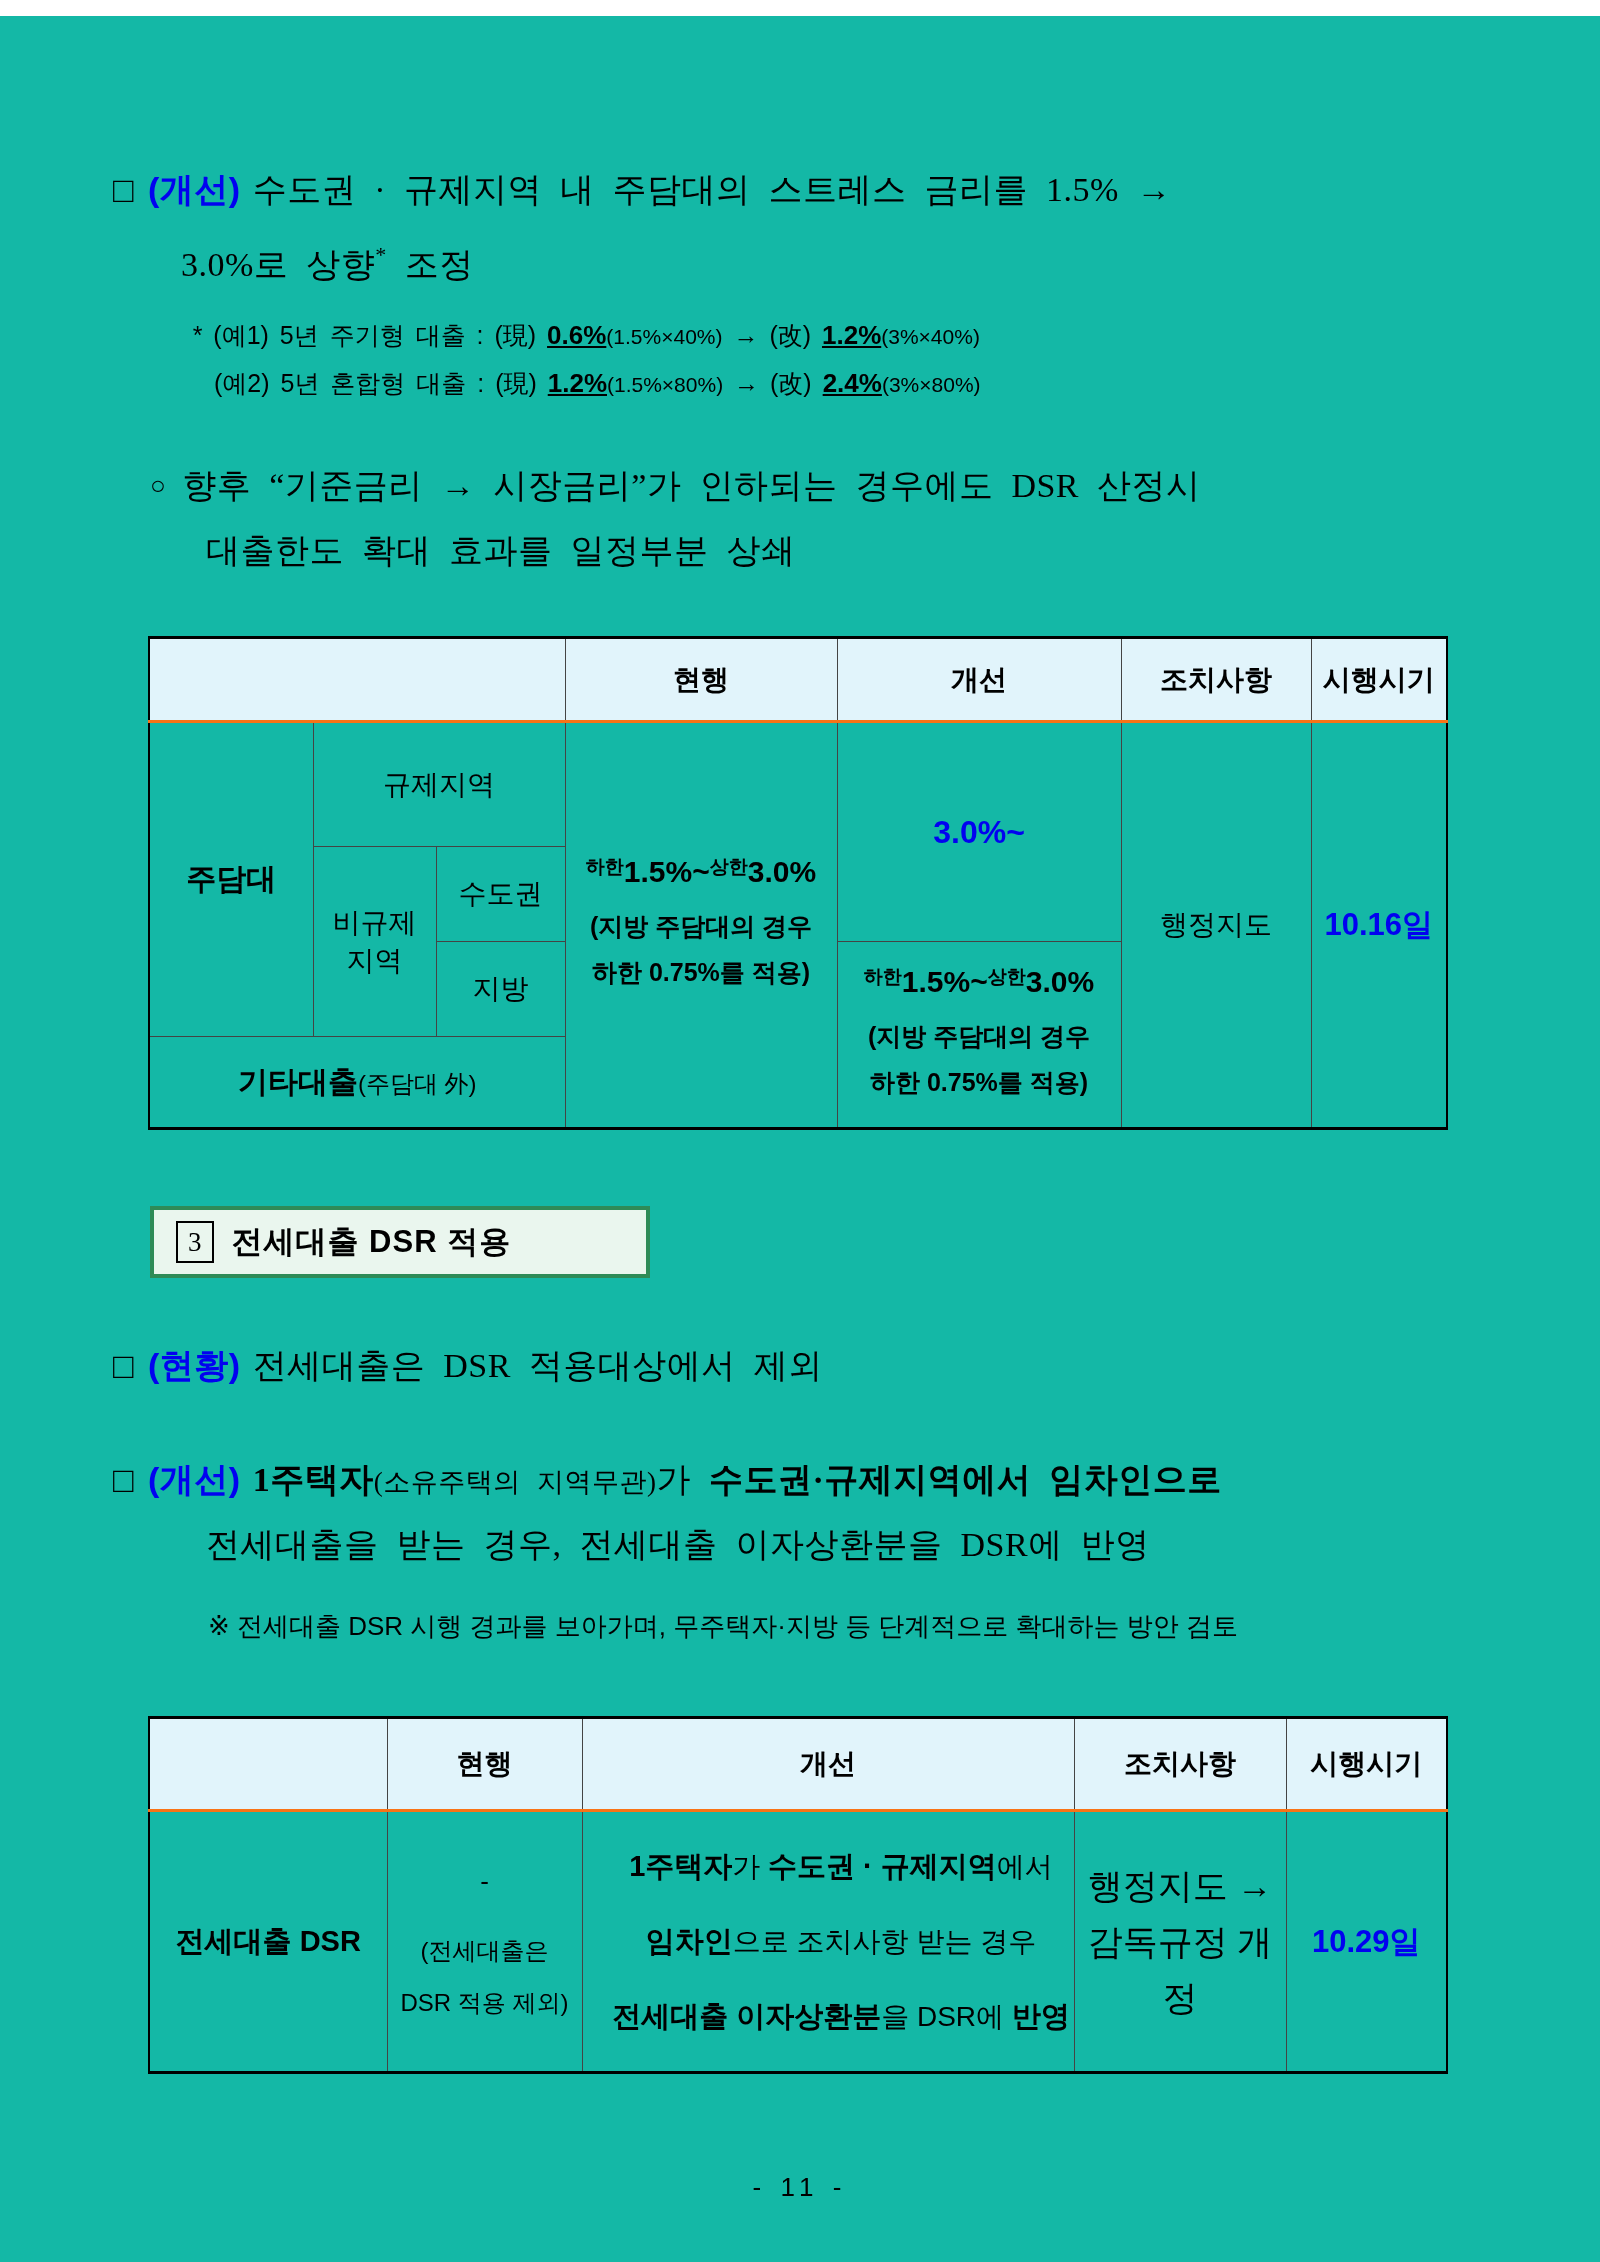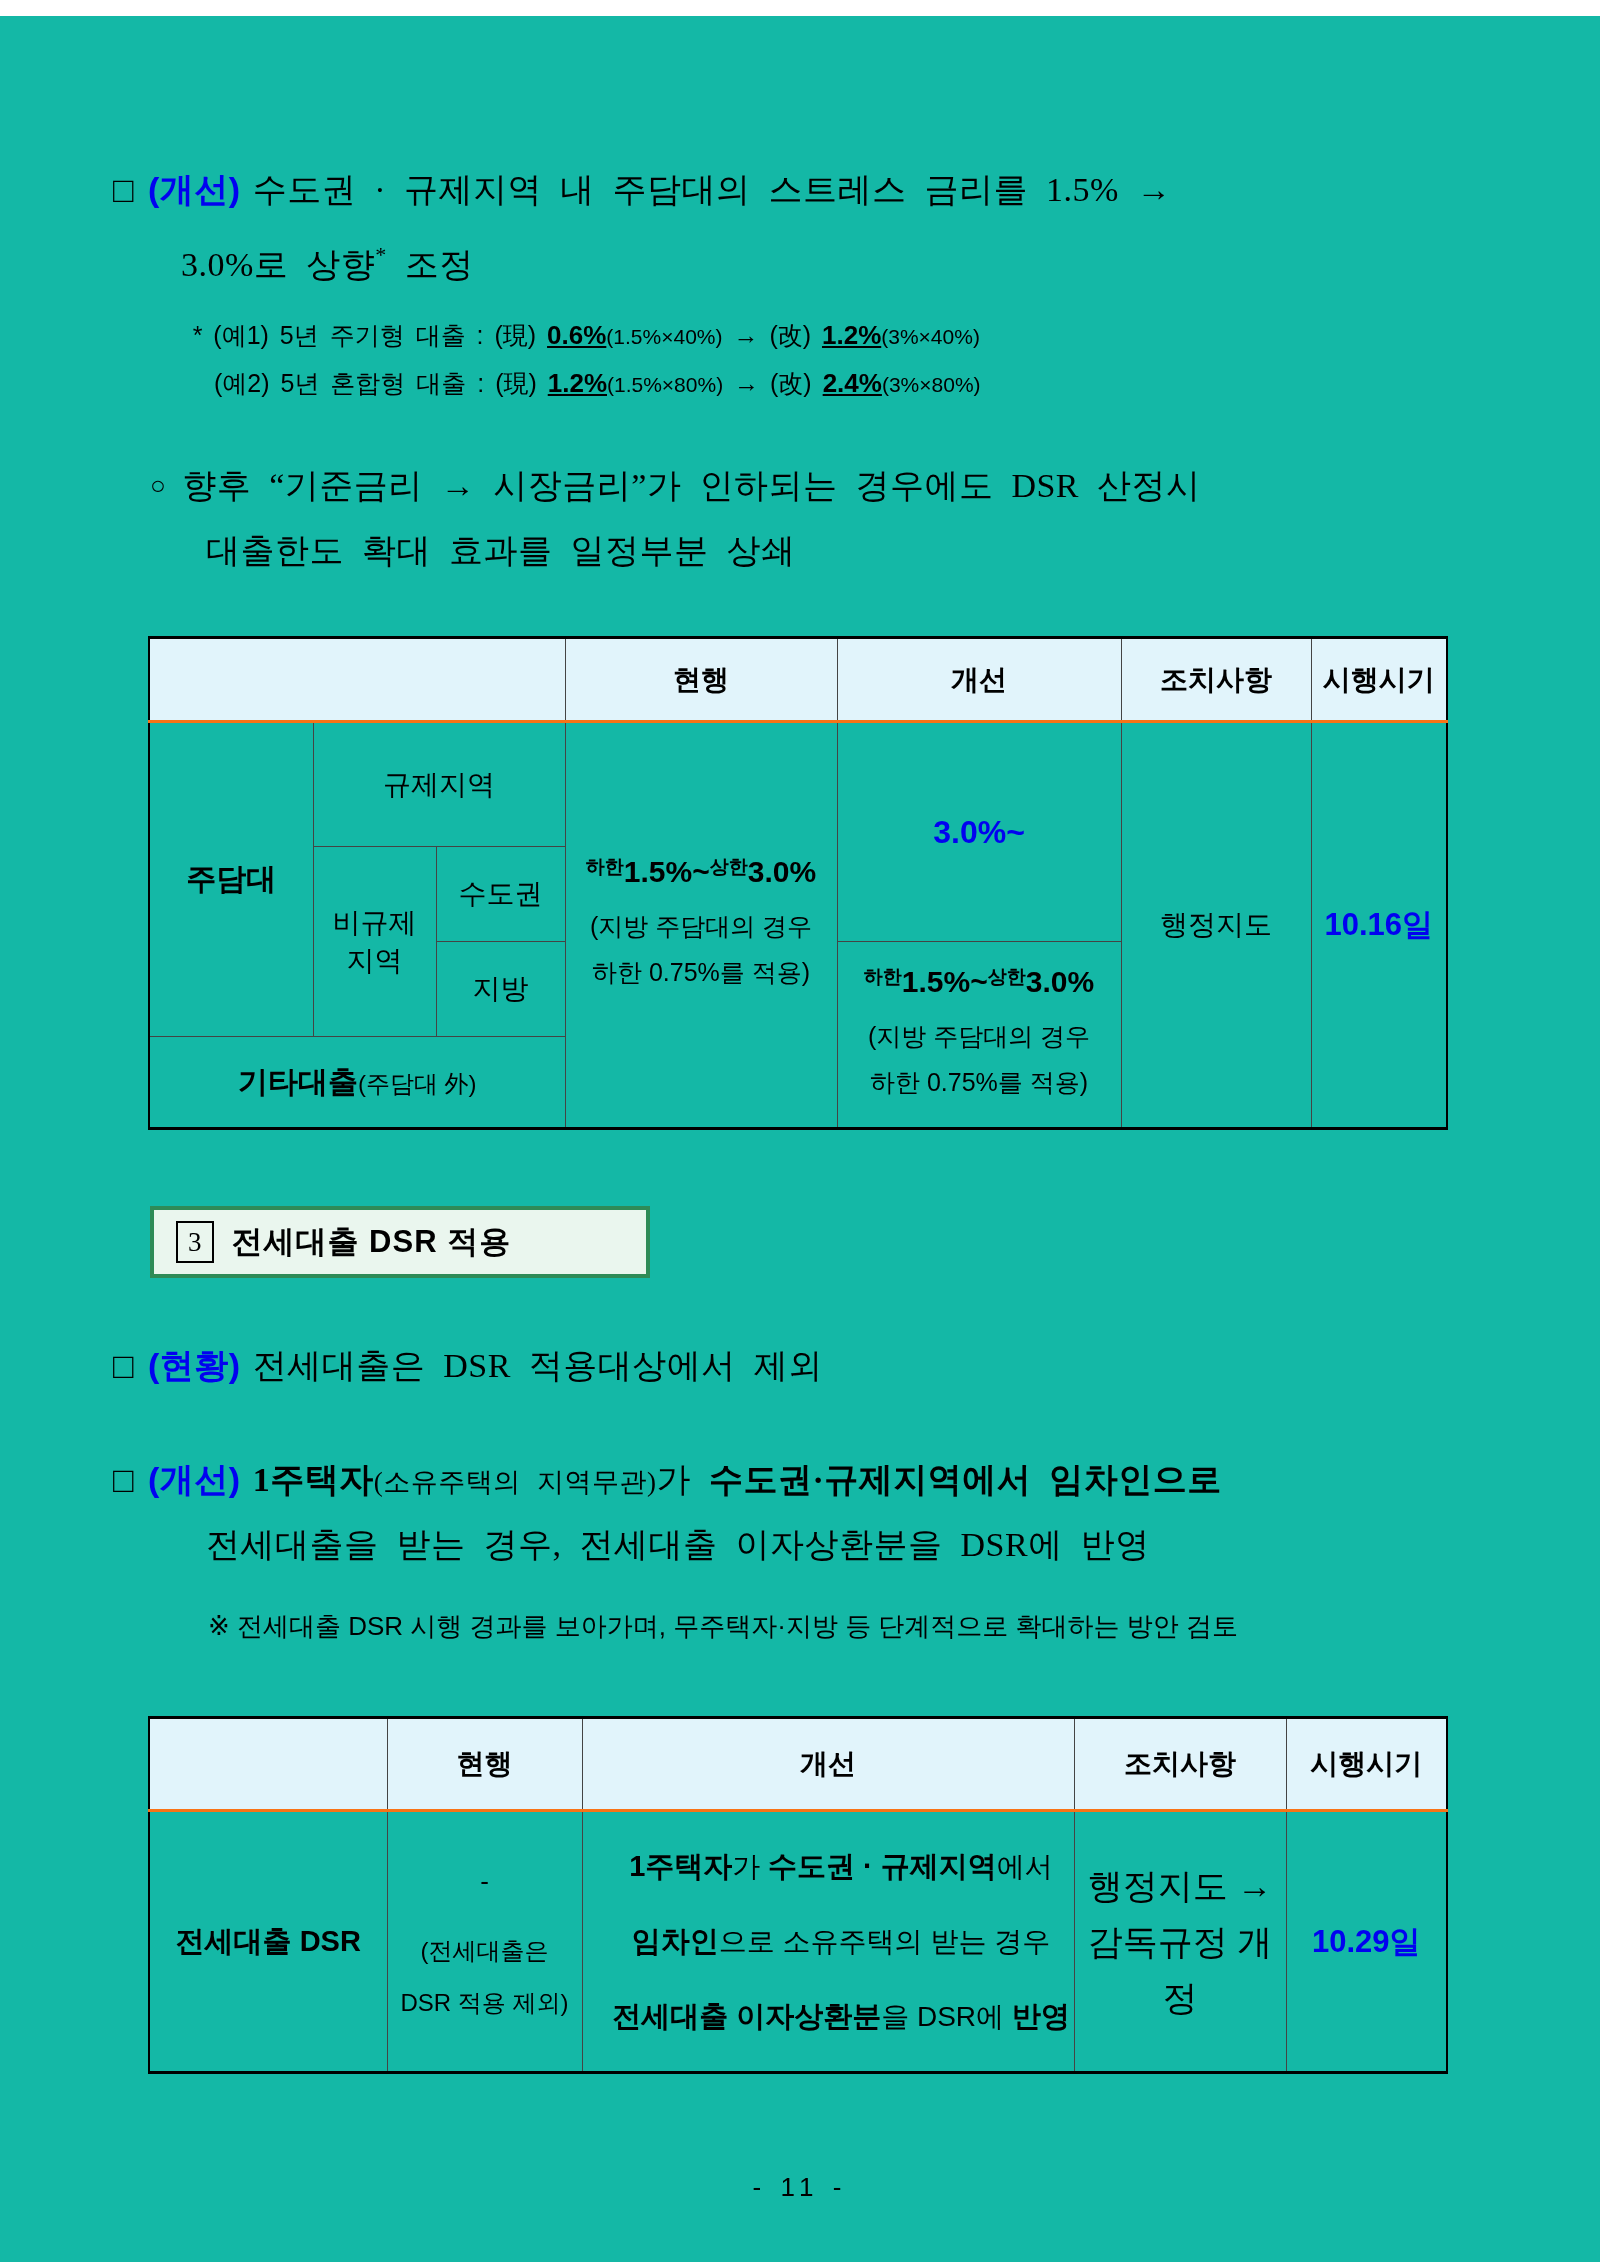--- a/index.html
+++ b/index.html
@@ -71,21 +71,21 @@
     font-size: 28px;
     font-weight: bold;
     border-bottom: 3px solid #f97316;
   }
   .cell-plain { font-size: 28px; font-weight: normal; }
   .cell-bold  { font-size: 30px; font-weight: bold; }
   .small-paren { font-size: 24px; font-weight: normal; }
   .rate-line { font-weight: bold; white-space: nowrap; }
   .rate-sup { font-size: 19px; font-weight: bold; position: relative; top: -9px; }
   .rate-big { font-size: 30px; font-weight: bold; }
-  .rate-note { font-size: 25px; font-weight: normal; line-height: 46px; margin-top: 14px; }
+  .rate-note { font-size: 25px; font-weight: bold; line-height: 46px; margin-top: 14px; }
   .blue-big {
     color: #0202f0;
     font-size: 32px;
     font-weight: bold;
     font-family: "Liberation Sans", "DejaVu Sans", sans-serif;
   }
   .blue-date {
     color: #0202f0;
     font-size: 31px;
     font-weight: bold;
@@ -274,21 +274,21 @@
     </tr>
     <tr style="height:262px">
       <td class="cell-bold" style="font-size:29px">전세대출 DSR</td>
       <td class="t2-cur">
         <span class="dash">-</span>
         <div>(전세대출은</div>
         <div>DSR 적용 제외)</div>
       </td>
       <td class="t2-imp">
         <div><b>1주택자</b><span>가 </span><b>수도권 · 규제지역</b><span>에서</span></div>
-        <div><b>임차인</b><span>으로 소유주택의 받는 경우</span></div>
+        <div><b>임차인</b><span>으로 조치사항 받는 경우</span></div>
         <div><b>전세대출 이자상환분</b><span>을 DSR에 </span><b>반영</b></div>
       </td>
       <td class="t2-action">
         <div>행정지도 →</div>
         <div>감독규정 개정</div>
       </td>
       <td>
         <span class="blue-date">10.29일</span>
       </td>
     </tr>

